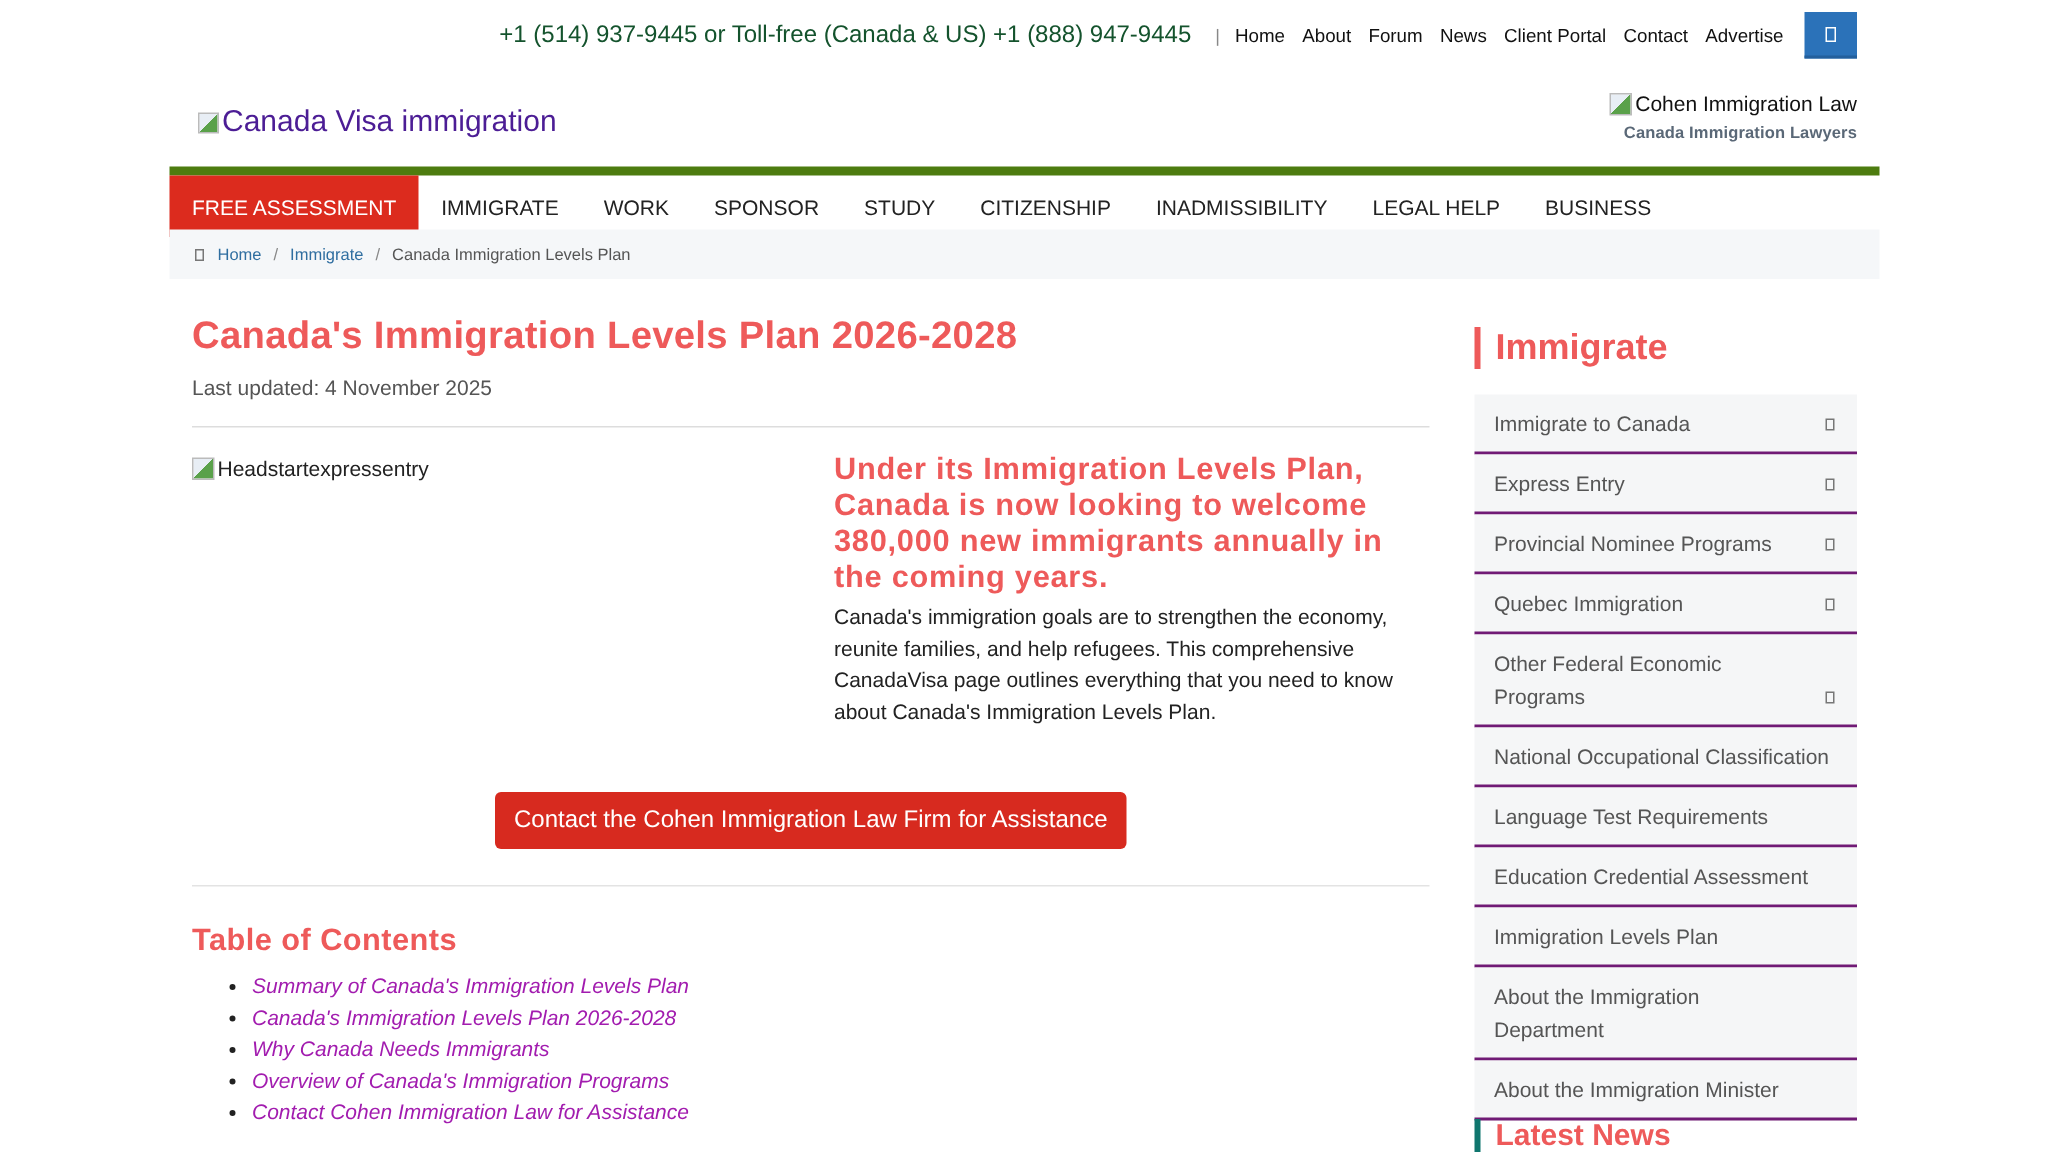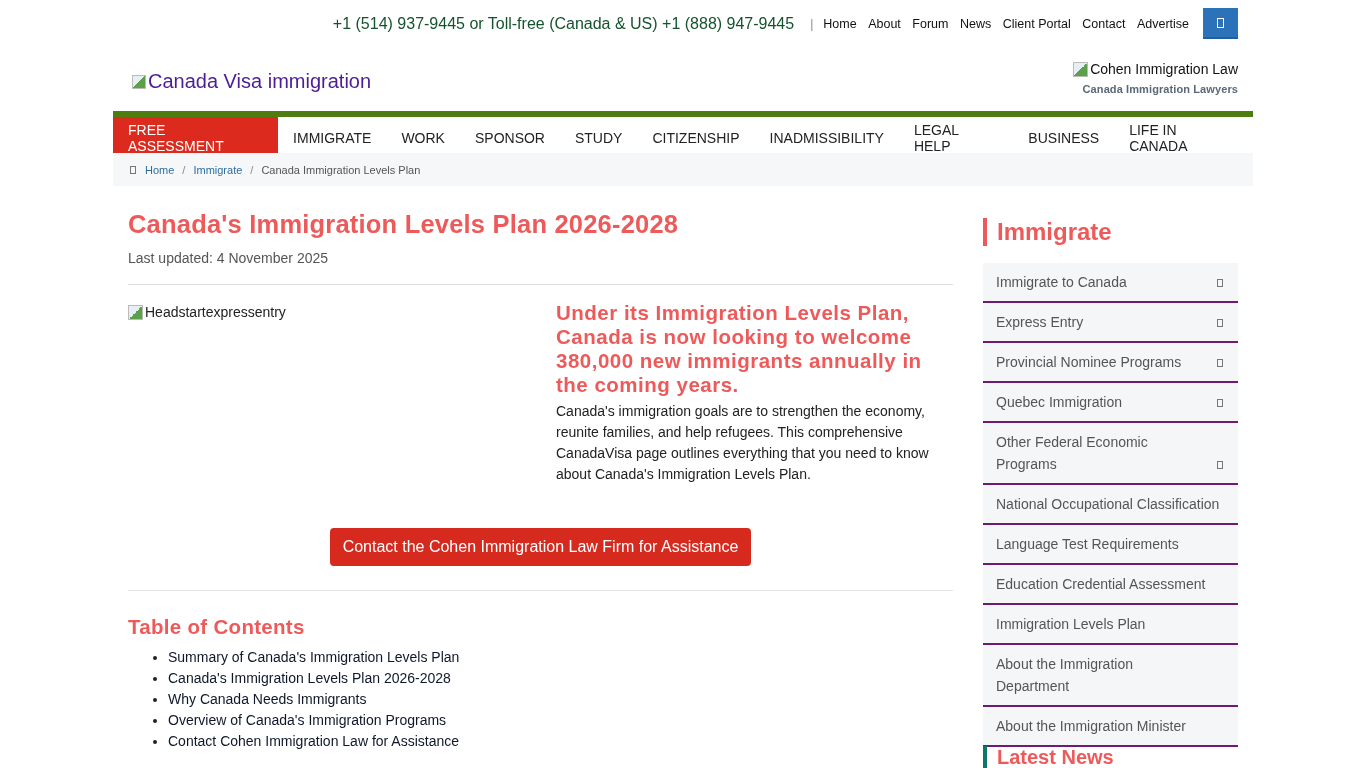--- a/index.html
+++ b/index.html
@@ -51,21 +51,21 @@
   .hero-lead { font-size: 20.5px; font-weight: bold; color: #ee5a5a; line-height: 24px; letter-spacing: 0.5px; }
   .hero-body { margin-top: 4px; font-size: 14px; color: #222; line-height: 21px; }
 
   .cta { position: absolute; top: 342px; left: 202px; width: 421px; height: 38px; background: #d72a1f; color: #fff; font-size: 16px; border-radius: 4px; display: flex; align-items: center; justify-content: center; }
 
   .hr2 { position: absolute; top: 404px; left: 0; width: 825px; height: 1px; background: #e3e3e3; }
 
   .toc-title { position: absolute; top: 429px; left: 0; font-size: 20.5px; font-weight: bold; color: #ee5a5a; letter-spacing: 0.3px; }
   .toc-list { position: absolute; top: 461px; left: 40px; list-style: disc; }
   .toc-list li { font-size: 14px; line-height: 21px; color: #222; }
-  .toc-list li a { color: #0f172a; }
+  .toc-list li a { color: #a21caf; font-style: italic; }
 
   
   .sidebar { position: absolute; top: 186px; left: 983px; width: 255px; }
   .side-title { position: absolute; top: 32px; left: 0; height: 28px; border-left: 4px solid #ee5a5a; padding-left: 10px; font-size: 24px; font-weight: bold; color: #ee5a5a; line-height: 28px; }
   .side-menu { position: absolute; top: 77px; left: 0; width: 255px; }
   .side-item { position: relative; background: #f5f6f7; border-bottom: 2px solid #701a75; padding: 8px 30px 8px 13px; font-size: 14px; color: #555; line-height: 22px; }
   .side-item .sq { position: absolute; right: 15px; bottom: 14px; width: 6px; height: 8px; border: 1px solid #777; }
   .latest-title { position: absolute; top: 560px; left: 0; height: 22px; border-left: 4px solid #0f766e; padding-left: 10px; font-size: 20px; font-weight: bold; color: #ee5a5a; line-height: 22px; }
 </style>
 </head>
@@ -129,24 +129,20 @@
     <span class="bar" style="background:#0b0e4a"></span>
   </a>
   <a href="#" class="nav-item">
     <span>LEGAL HELP</span>
     <span class="bar" style="background:#c8641e"></span>
   </a>
   <a href="#" class="nav-item">
     <span>BUSINESS</span>
     <span class="bar" style="background:#6e9a44"></span>
   </a>
-  <a href="#" class="nav-item">
-    <span>LIFE IN CANADA</span>
-    <span class="bar" style="background:#c19a4c"></span>
-  </a>
 </nav>
 
 <div class="breadcrumb">
   <span class="home-icon"></span>
   <a href="#">Home</a>
   <span class="slash">/</span>
   <a href="#">Immigrate</a>
   <span class="slash">/</span>
   <span class="current">Canada Immigration Levels Plan</span>
 </div>

